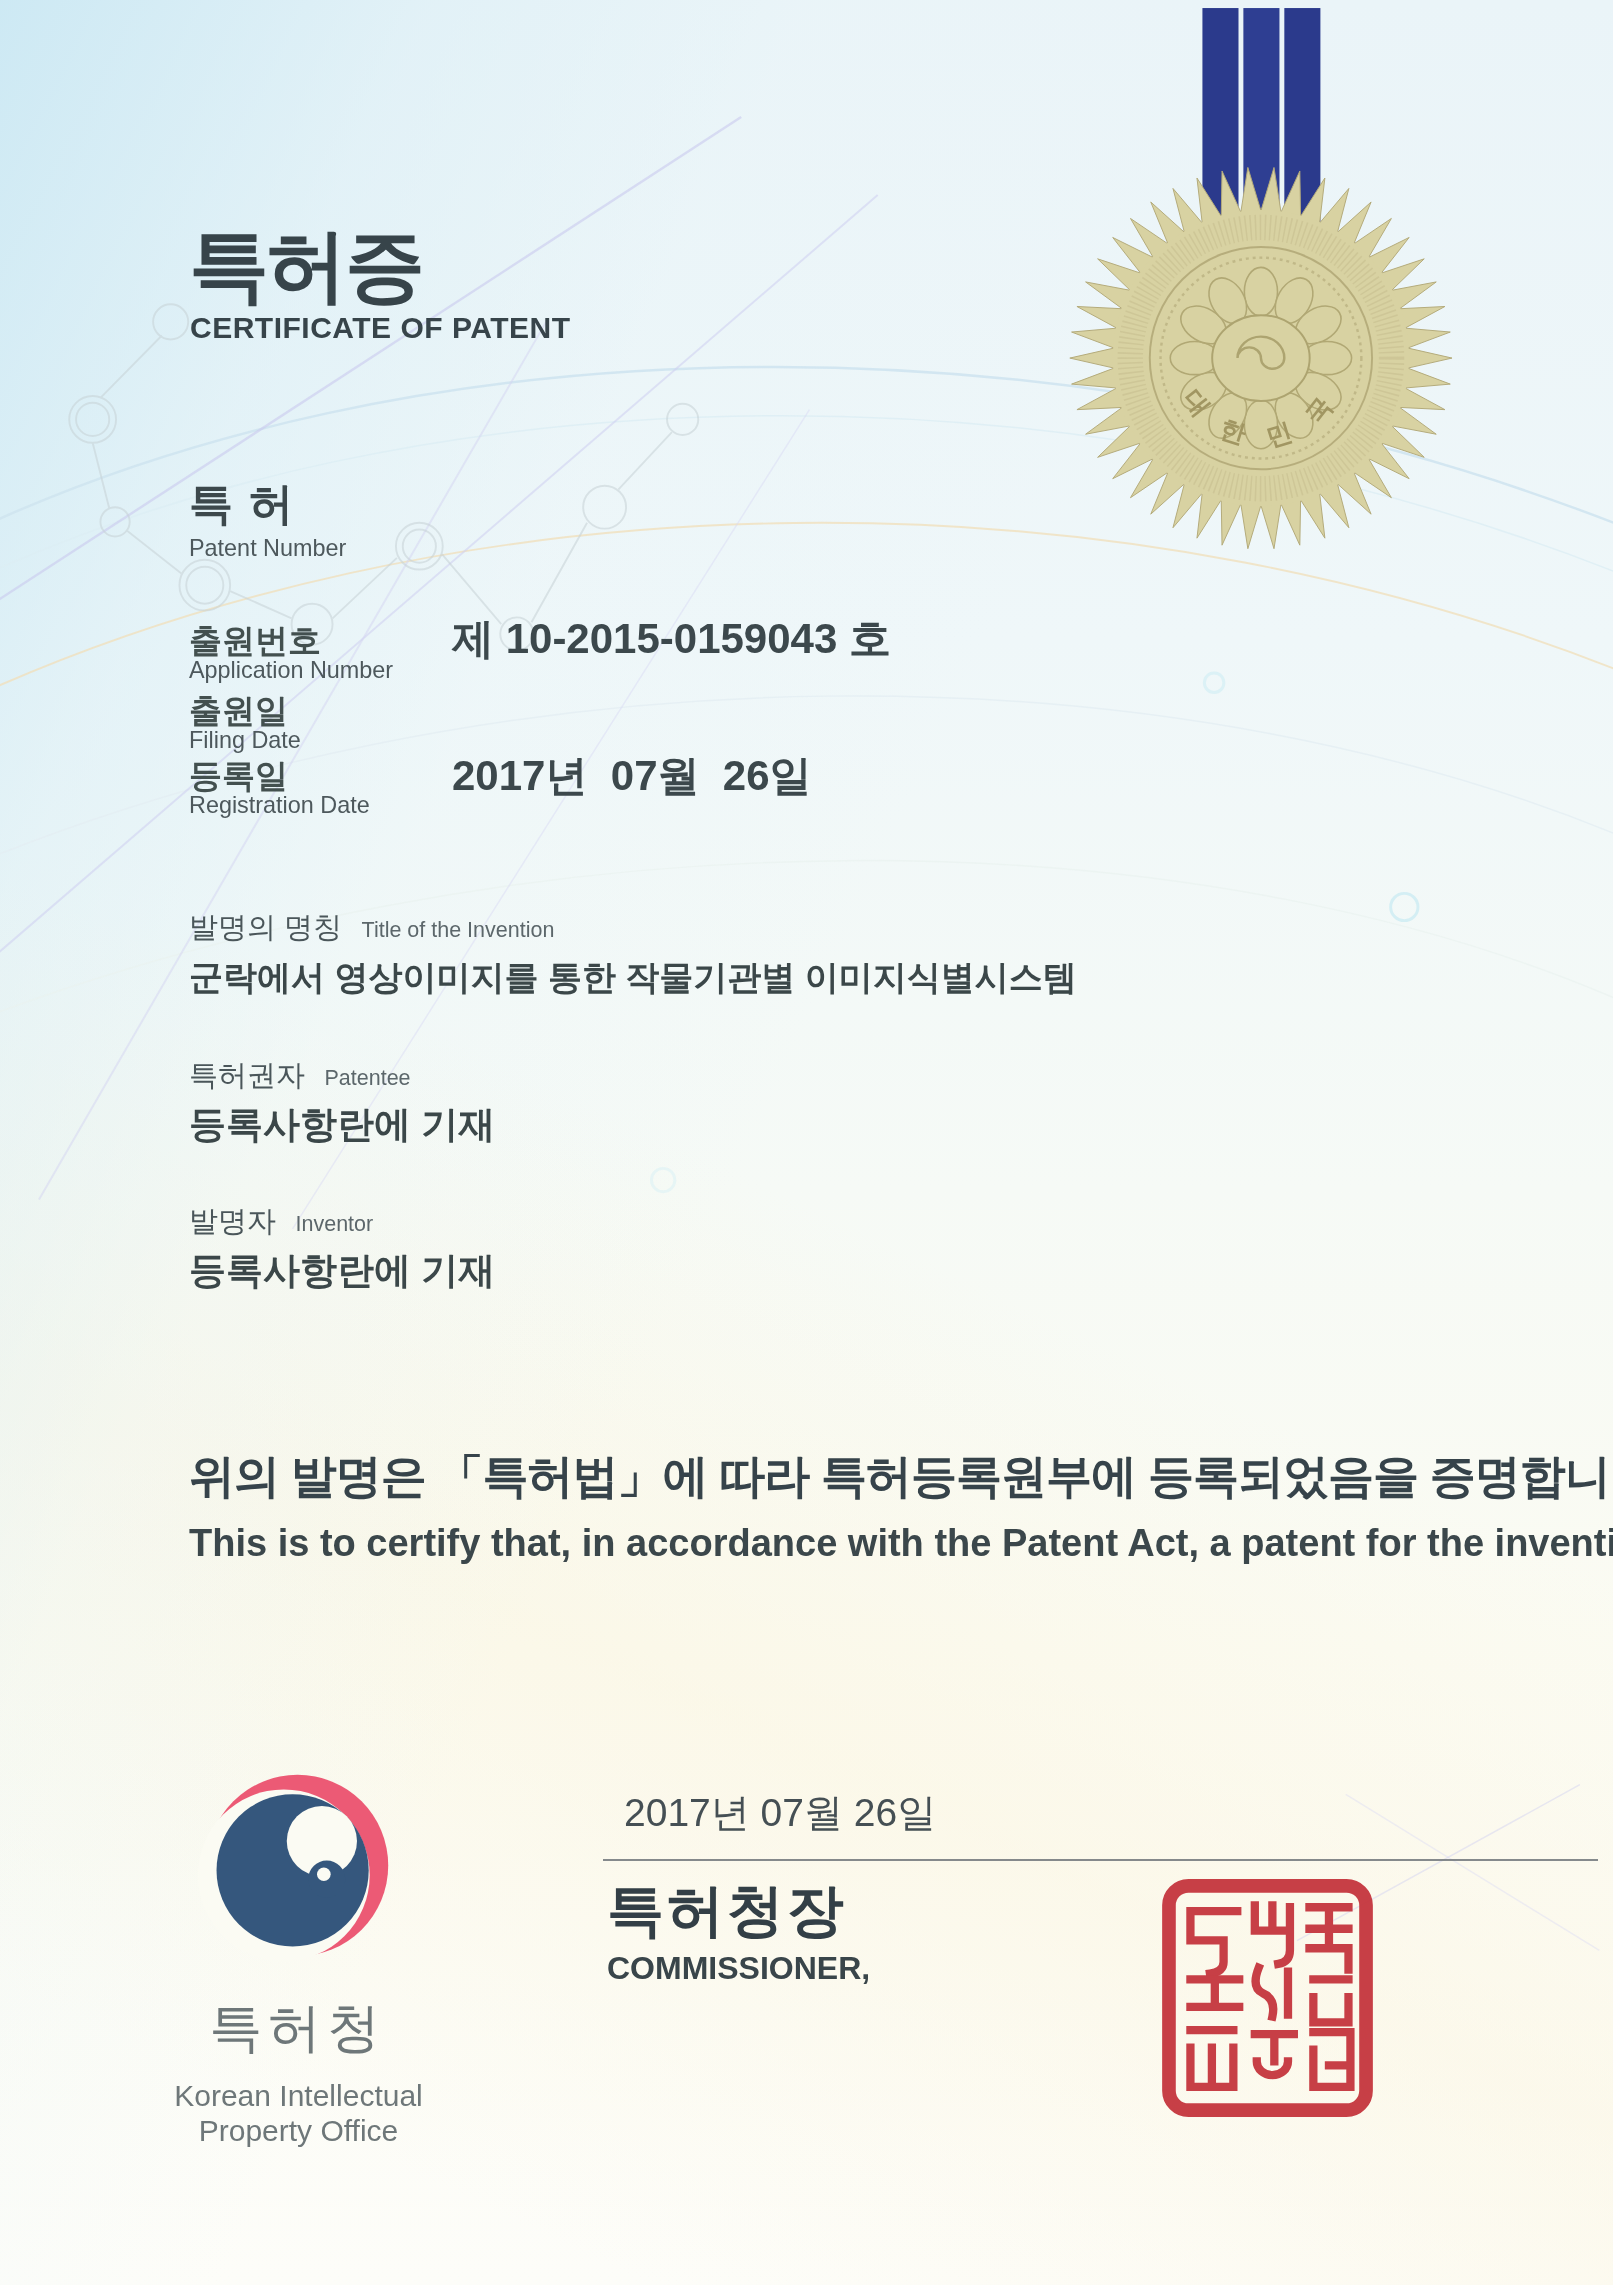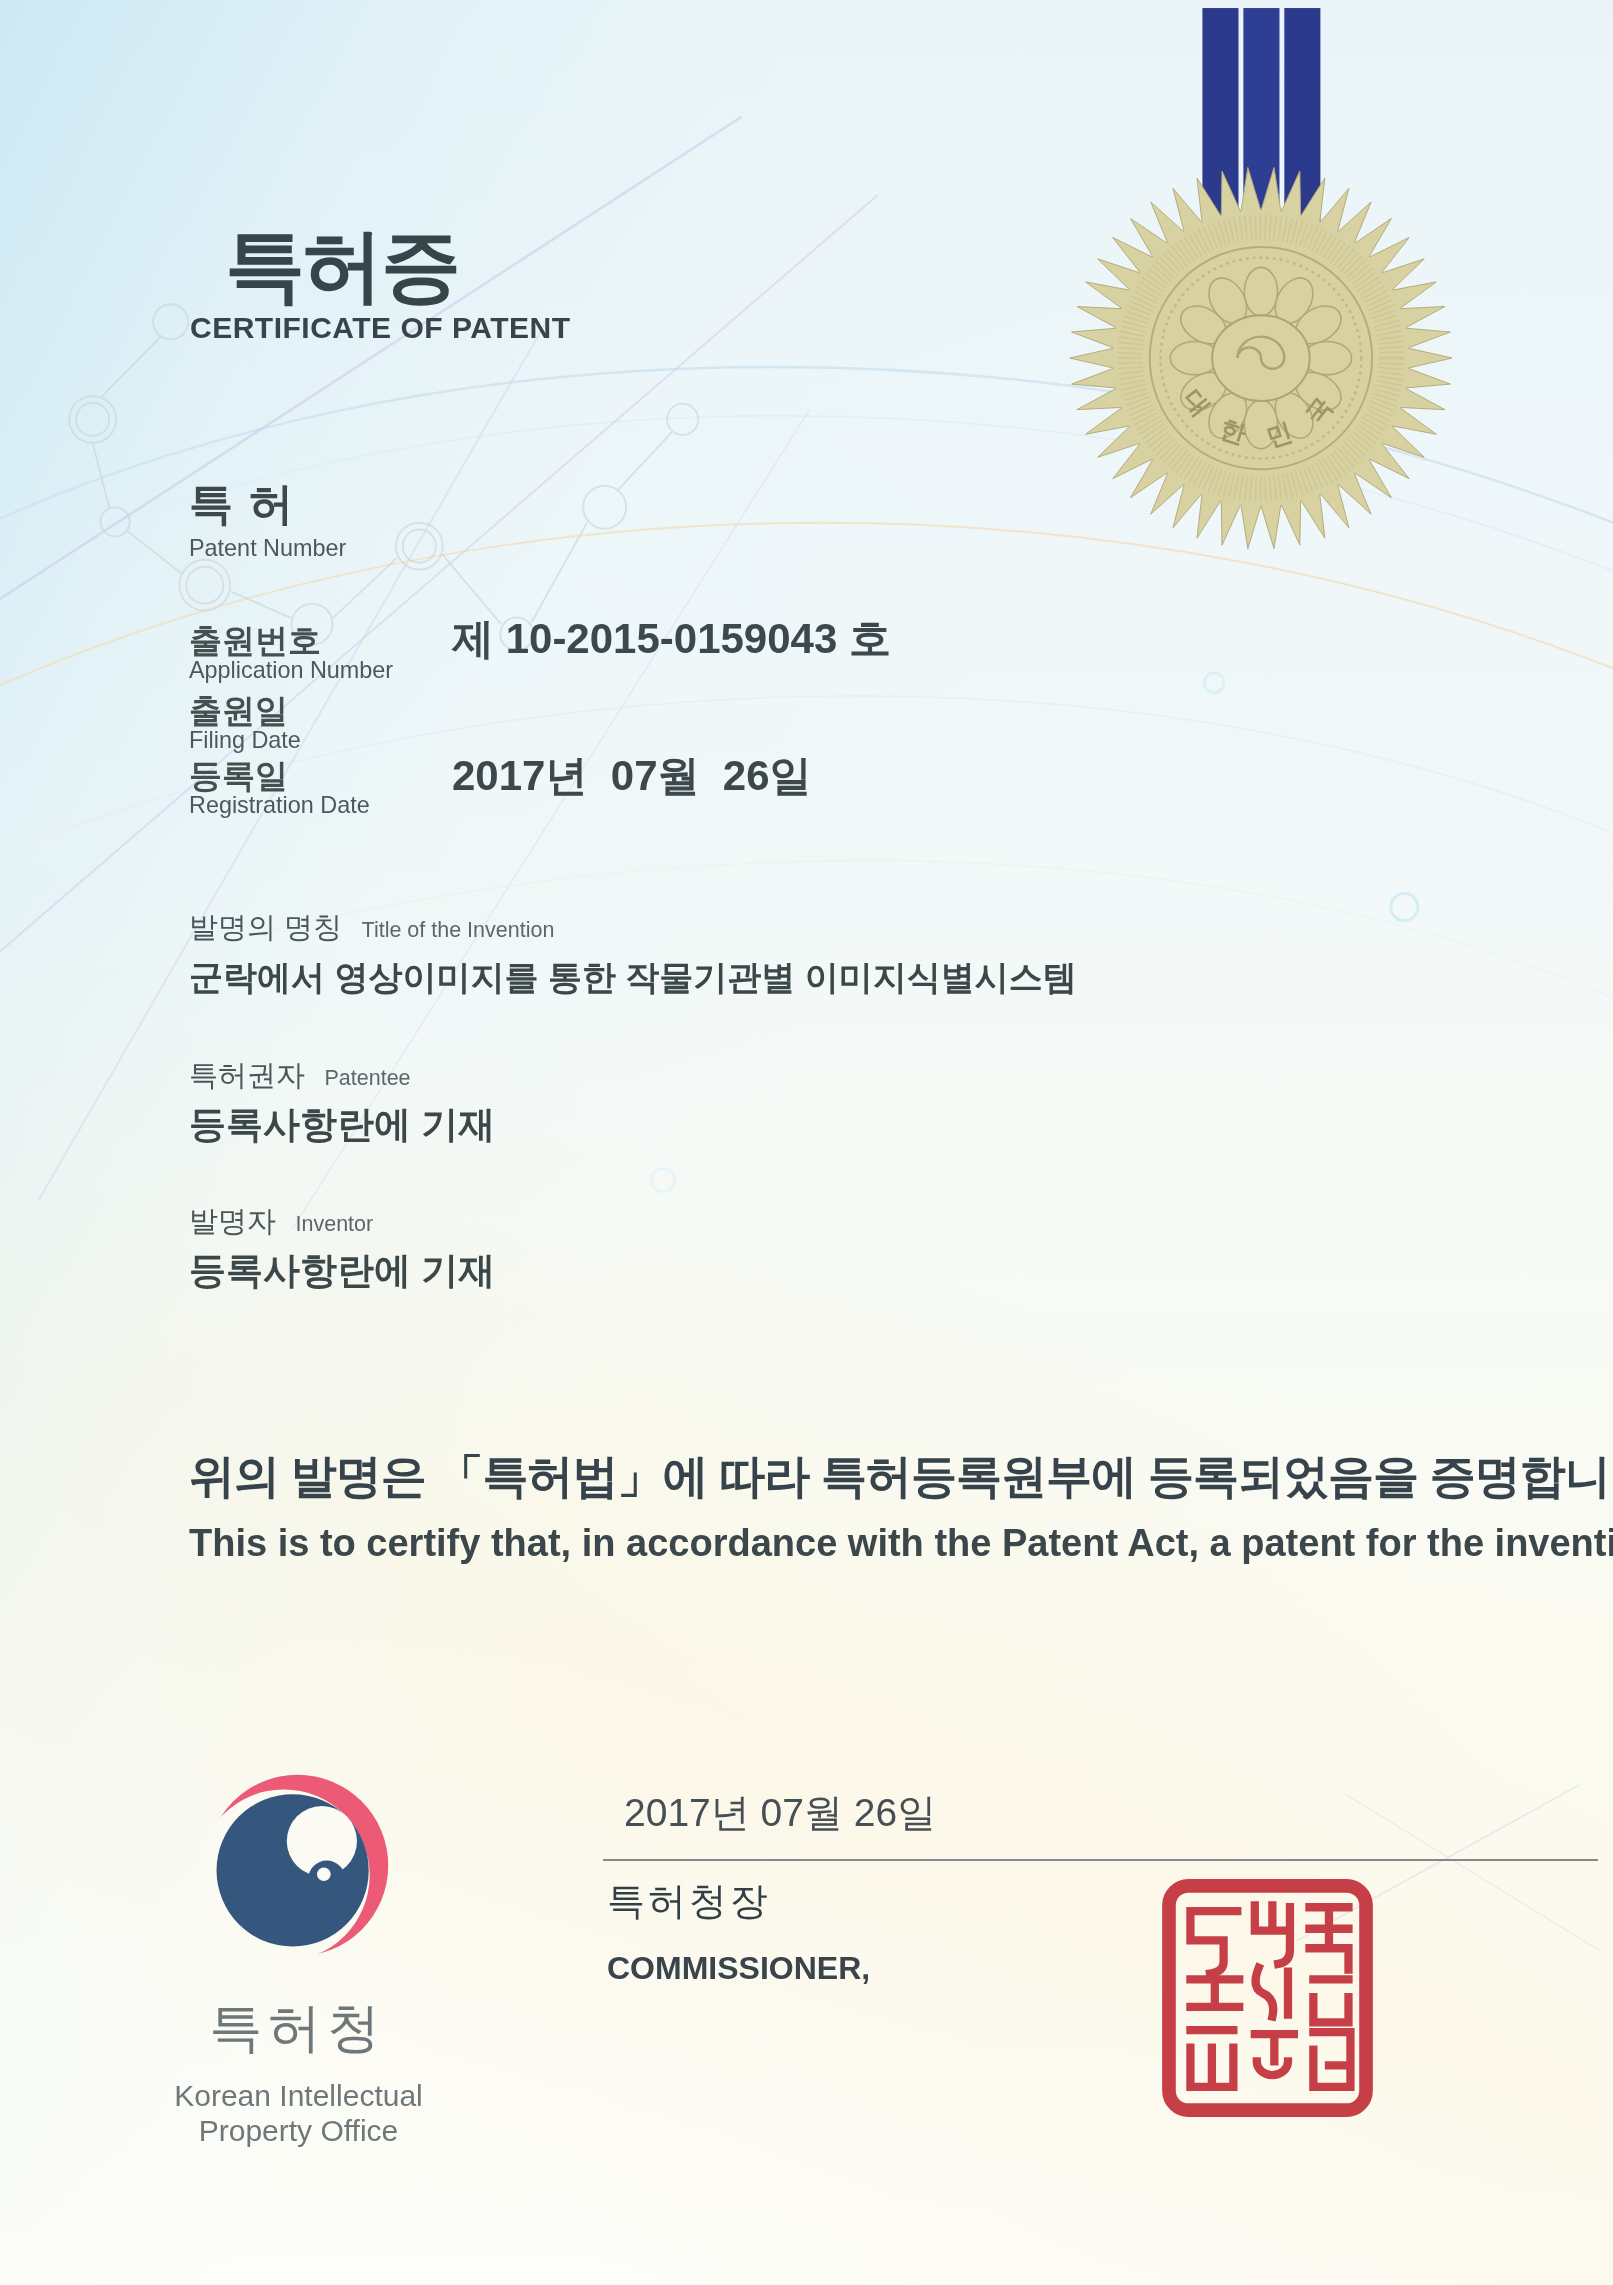--- a/index.html
+++ b/index.html
@@ -18,21 +18,21 @@
   .lbl-ko{font-size:33px;font-weight:600;color:#43504f;line-height:1;}
   .lbl-en{font-size:23.4px;font-weight:400;color:#4d585c;line-height:1;}
   .val{font-size:42px;font-weight:700;color:#3c484c;line-height:1;white-space:pre;}
   .sec-lbl-ko{font-size:29px;font-weight:500;color:#4a565a;line-height:1;display:inline-block;}
   .sec-lbl-en{font-size:21.5px;font-weight:400;color:#5c676b;line-height:1;display:inline-block;margin-left:19.5px;}
   .sec-val{font-size:35px;font-weight:700;color:#3b4749;line-height:1;white-space:pre;}
   .stmt-ko{font-size:46px;font-weight:700;color:#36434a;line-height:1.15;letter-spacing:-1px;white-space:nowrap;}
   .stmt-en{font-size:38px;font-weight:700;color:#3b474b;line-height:1;white-space:nowrap;}
   .date{font-size:39px;font-weight:500;color:#454f54;line-height:1;}
   .sig-line{height:2px;background:#70767a;opacity:.85;}
-  .comm-ko{font-size:38px;font-weight:400;color:#333f46;letter-spacing:2.9px;line-height:1;z-index:6;}
+  .comm-ko{font-size:57px;font-weight:700;color:#333f46;letter-spacing:2.9px;line-height:1;z-index:6;}
   .comm-en{font-size:32px;font-weight:700;color:#39454a;line-height:1;z-index:6;}
   .office-ko{font-size:53px;font-weight:500;color:#6e7779;letter-spacing:5.9px;line-height:1;text-align:center;}
   .office-en{font-size:30px;font-weight:400;color:#6e7779;line-height:1;text-align:center;}
   svg{display:block;}
 </style>
 </head>
 <body>
 
 <div class="page">
 
@@ -105,21 +105,21 @@
         </g>
       <ellipse cx="243" cy="367" rx="50" ry="44" fill="#d8d2a2" stroke="#ada470" stroke-width="2"></ellipse>
       <path d="M 219 367 a 24 22 0 1 1 48 0 a 12 11 0 1 1 -24 0 a 12 11 0 1 0 -24 0" fill="none" stroke="#ada470" stroke-width="2.5"></path>
       <path id="country-arc" d="M 165 409 A 88 88 0 0 0 321 409" fill="none"></path>
       <text font-size="26" font-weight="700" fill="#a19662" letter-spacing="10" font-family="Liberation Sans, sans-serif">
         <textPath href="#country-arc" startOffset="50%" text-anchor="middle">대 한 민 국</textPath>
       </text>
     </g>
   </svg>
 
-  <div class="abs title-ko" style="left:189px;top:226px;margin-left:36px;">특허증</div>
+  <div class="abs title-ko" style="left:189px;top:226px;">특허증</div>
   <div class="abs title-en" style="left:190px;top:313px;">CERTIFICATE OF PATENT</div>
 
   <div class="abs lbl-ko-lg" style="left:189px;top:482px;">특 허</div>
   <div class="abs lbl-en" style="left:189px;top:537px;">Patent Number</div>
 
   <div class="abs lbl-ko" style="left:189px;top:624px;">출원번호</div>
   <div class="abs lbl-en" style="left:189px;top:659px;">Application Number</div>
   <div class="abs val" style="left:452px;top:618px;">제 10-2015-0159043 호</div>
 
   <div class="abs lbl-ko" style="left:189px;top:694px;">출원일</div>

